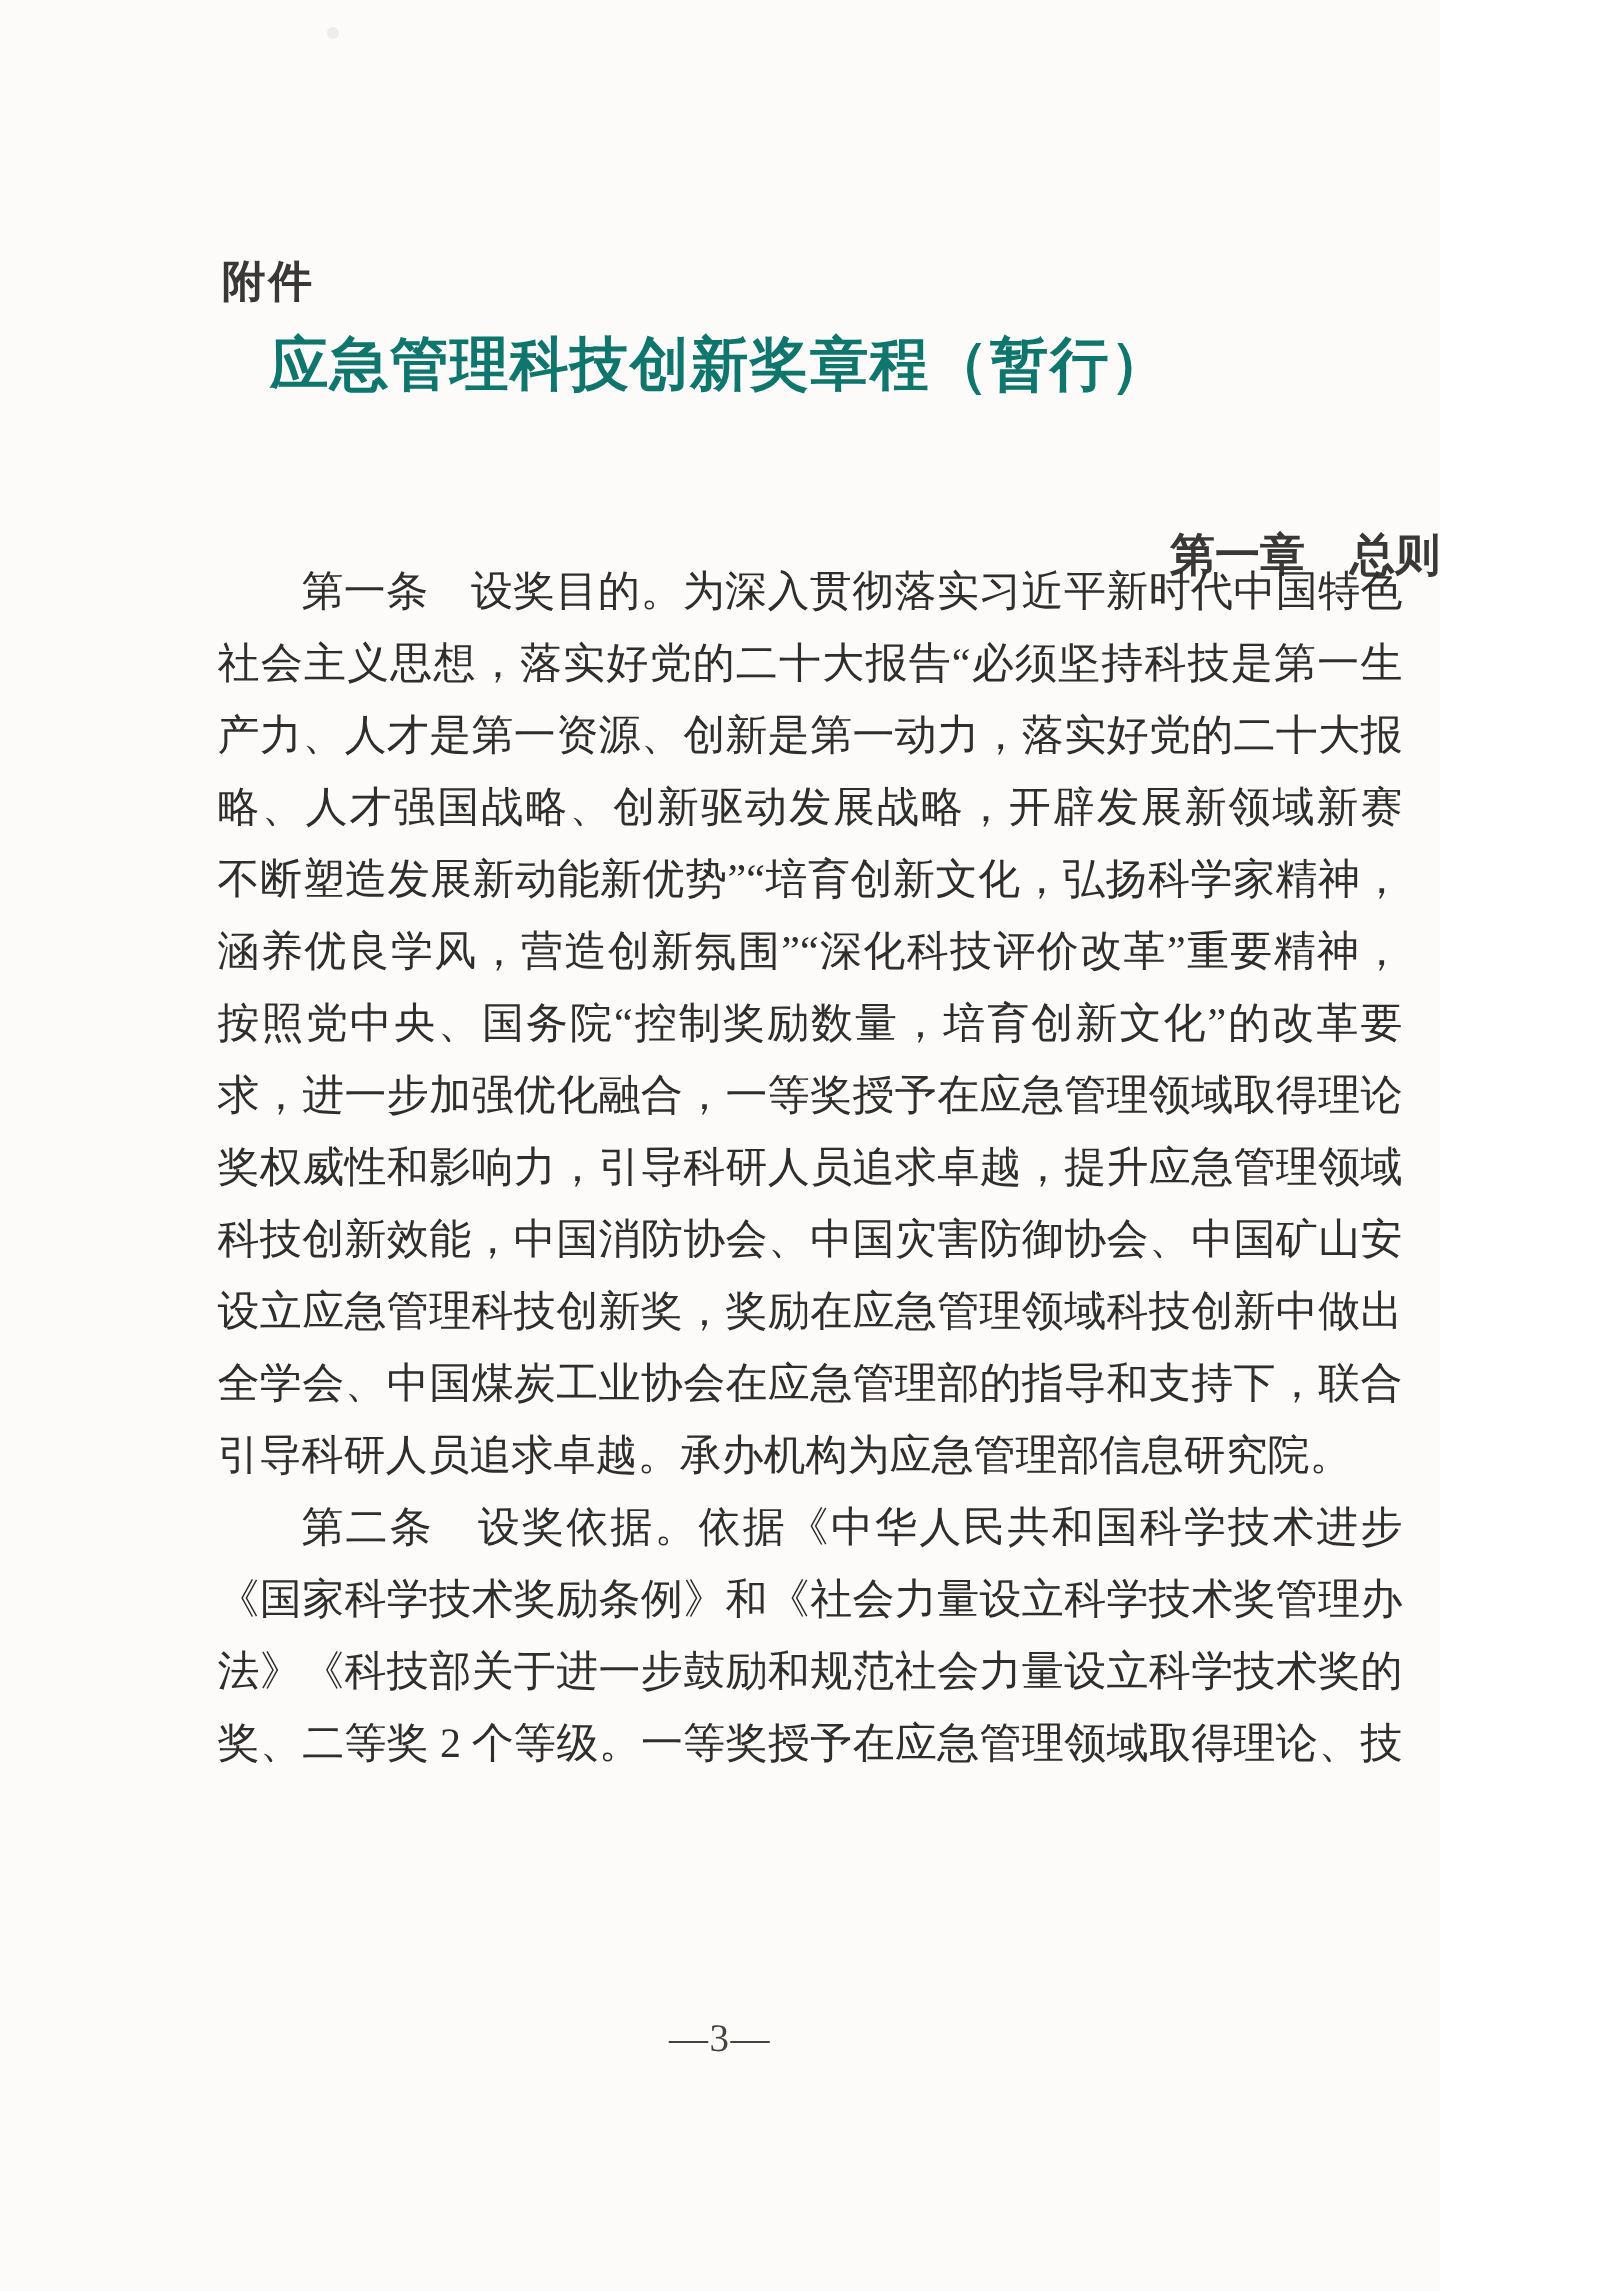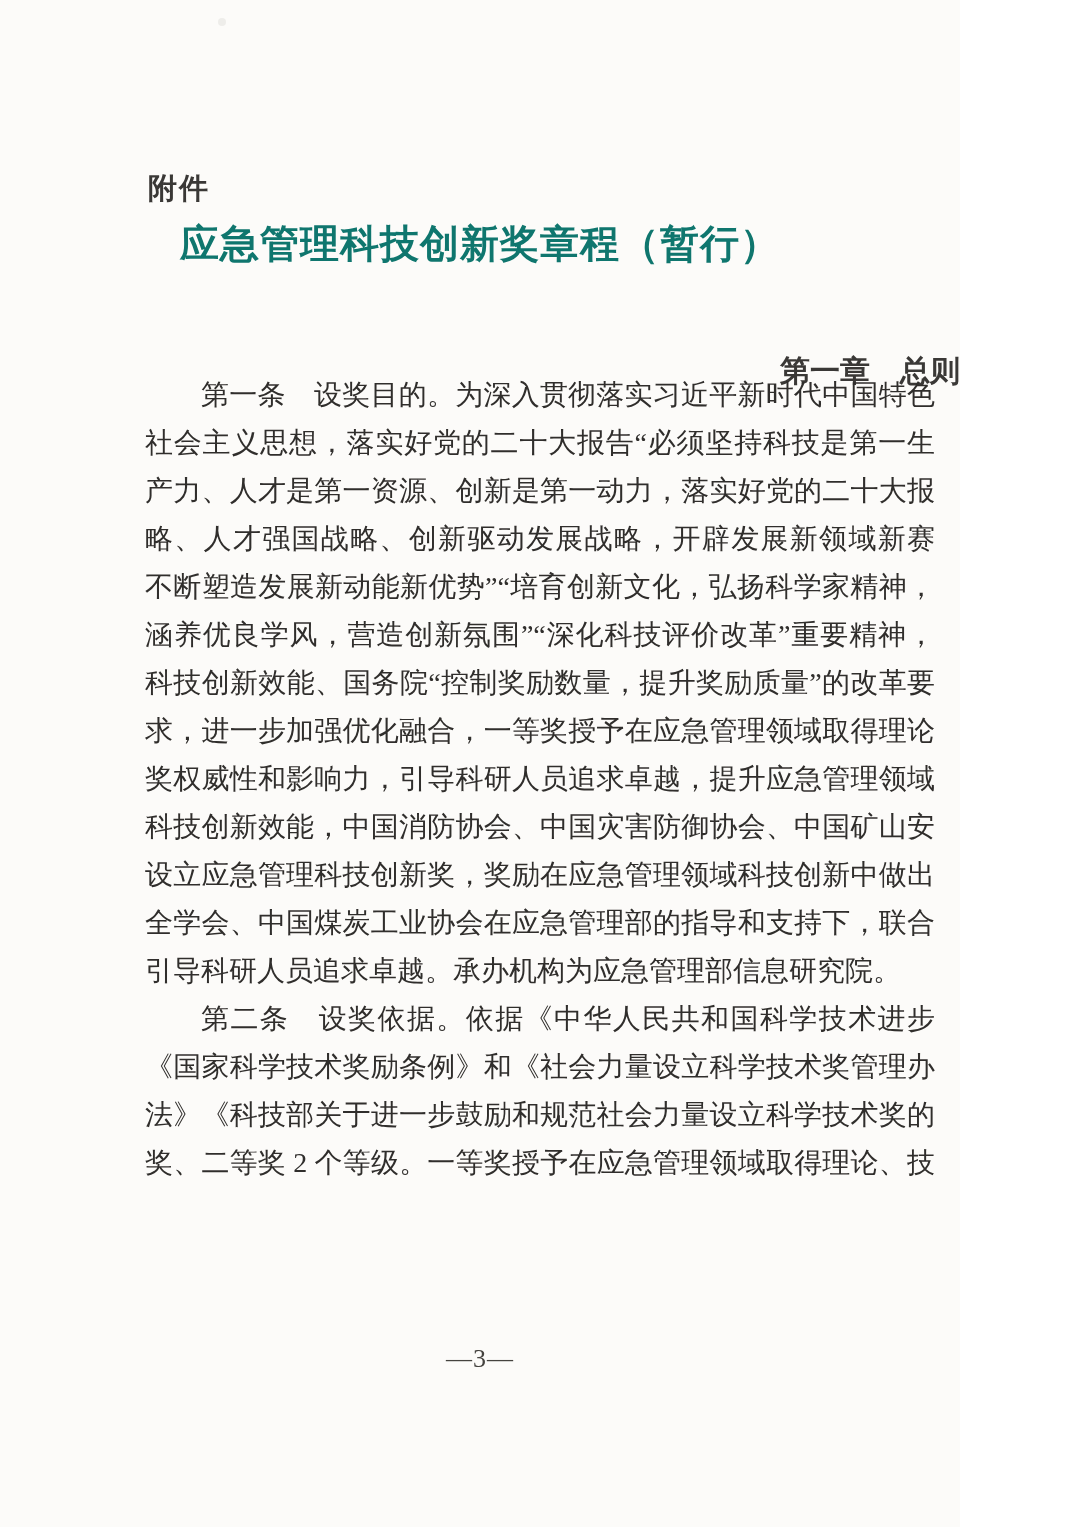--- a/index.html
+++ b/index.html
@@ -111,21 +111,21 @@
 
   <div class="chapter-heading">第一章　总则</div>
 
   <div class="body-text" id="body-text">
       <div class="line justified indent">第一条　设奖目的。为深入贯彻落实习近平新时代中国特色</div>
       <div class="line justified">社会主义思想，落实好党的二十大报告“必须坚持科技是第一生</div>
       <div class="line justified">产力、人才是第一资源、创新是第一动力，落实好党的二十大报告</div>
       <div class="line justified">略、人才强国战略、创新驱动发展战略，开辟发展新领域新赛道，</div>
       <div class="line justified">不断塑造发展新动能新优势”“培育创新文化，弘扬科学家精神，</div>
       <div class="line justified">涵养优良学风，营造创新氛围”“深化科技评价改革”重要精神，</div>
-      <div class="line justified">科技创新效能、国务院“控制奖励数量，提升奖励质量”的改革要</div>
+      <div class="line justified">按照党中央、国务院“控制奖励数量，培育创新文化”的改革要</div>
       <div class="line justified">求，进一步加强优化融合，一等奖授予在应急管理领域取得理论</div>
       <div class="line justified">奖权威性和影响力，引导科研人员追求卓越，提升应急管理领域</div>
       <div class="line justified">科技创新效能，中国消防协会、中国灾害防御协会、中国矿山安</div>
       <div class="line justified">设立应急管理科技创新奖，奖励在应急管理领域科技创新中做出</div>
       <div class="line justified">全学会、中国煤炭工业协会在应急管理部的指导和支持下，联合</div>
       <div class="line end">引导科研人员追求卓越。承办机构为应急管理部信息研究院。</div>
       <div class="line justified indent">第二条　设奖依据。依据《中华人民共和国科学技术进步法》</div>
       <div class="line justified">《国家科学技术奖励条例》和《社会力量设立科学技术奖管理办</div>
       <div class="line justified">法》《科技部关于进一步鼓励和规范社会力量设立科学技术奖的</div>
       <div class="line justified">奖、二等奖 2 个等级。一等奖授予在应急管理领域取得理论、技</div>

